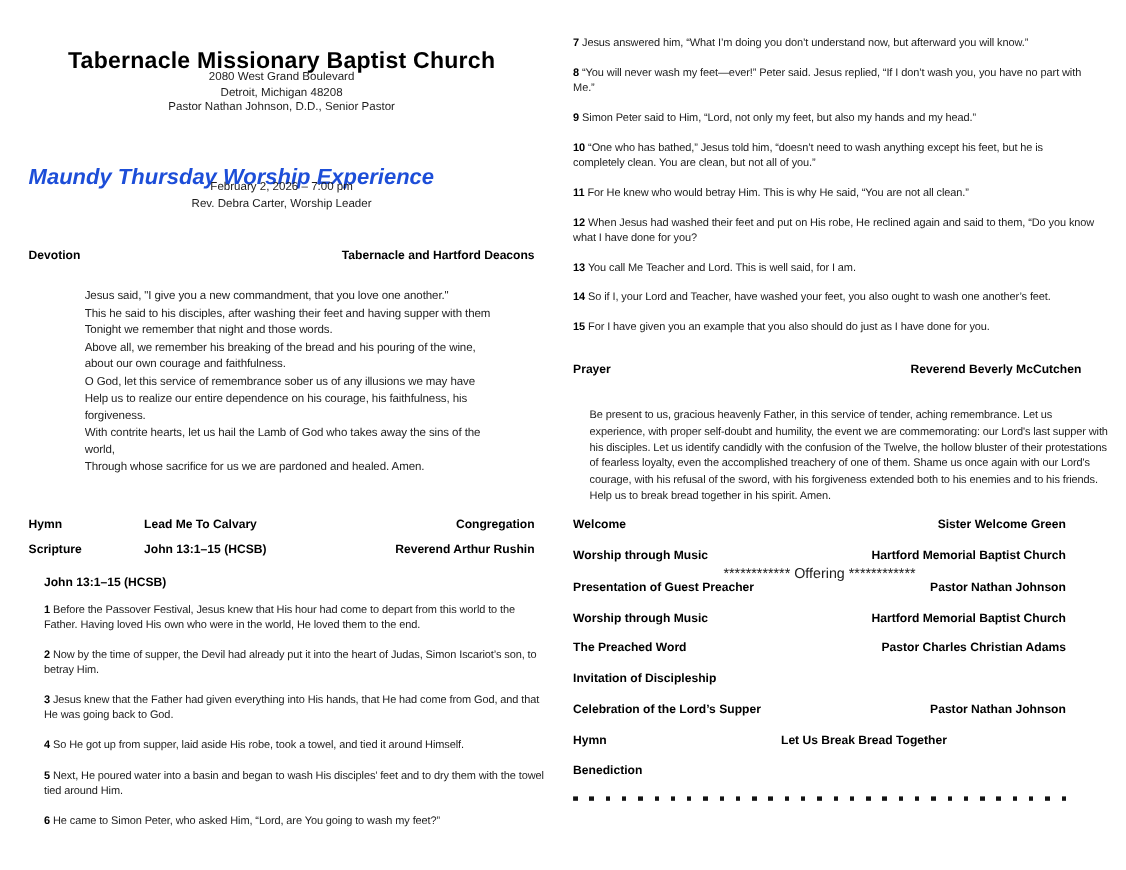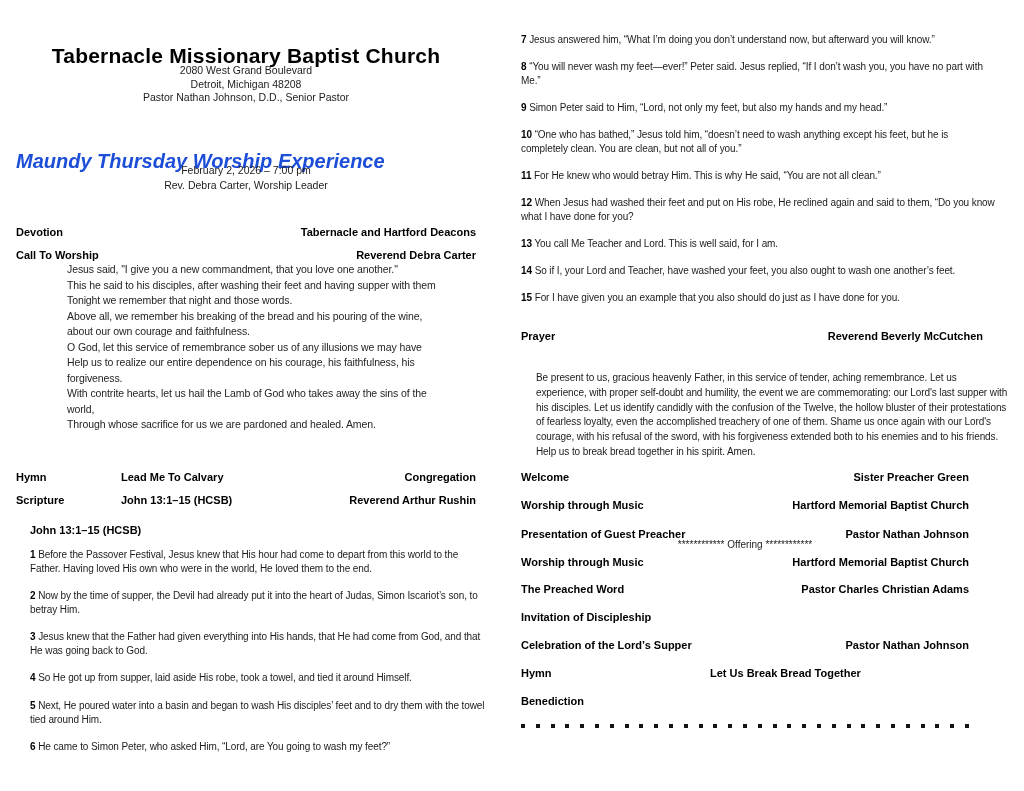--- a/index.html
+++ b/index.html
@@ -7,21 +7,21 @@
   html, body { margin: 0; padding: 0; }
   body {
     width: 1024px; height: 791px;
     background: #ffffff;
     font-family: "Liberation Sans", "DejaVu Sans", sans-serif;
     color: #161616;
   }
   .page { position: relative; width: 1024px; height: 791px; background: #fff; overflow: hidden; }
 
   .col { position: absolute; top: 0; height: 791px; }
-  .col-left  { left: 16px;  width: 460px; }
+  .col-left  { left: 26px;  width: 460px; }
   .col-right { left: 521px; width: 462px; }
 
   
   .church-title { position: absolute; top: 30px; left: 0; width: 100%; text-align: center;
                   font-size: 21px; font-weight: bold; color: #000; letter-spacing: 0.2px; white-space: nowrap; }
   .addr { position: absolute; top: 64px; left: 0; width: 100%; text-align: center;
           font-size: 10.5px; line-height: 13.5px; color: #1c1c1c; }
   .service-title { position: absolute; top: 133px; left: 0; width: 100%; text-align: left;
                    font-size: 20px; font-weight: bold; font-style: italic; color: #1d4ed8; white-space: nowrap; }
   .service-sub { position: absolute; top: 163px; left: 0; width: 100%; text-align: center;
@@ -50,21 +50,21 @@
   .col-left  .verse { left: 14px; width: 459px; }
   .col-right .verse { left: 0; width: 474px; }
   .verse b { font-weight: bold; color: #000; }
 
   
   .prayer-body { position: absolute; top: 356px; left: 0; width: 472px; margin: 15px;
                  font-size: 10px; letter-spacing: -0.1px; line-height: 14.8px; color: #1b1b1b; }
 
   
   .offering { position: absolute; top: 513px; left: 0; width: 448px; text-align: center;
-              font-size: 10px; color: #222; white-space: nowrap; margin-top: 26px; }
+              font-size: 13px; color: #222; white-space: nowrap; }
 
   
   .dots { position: absolute; top: 724px; left: 0; width: 452px; height: 4px;
           background: repeating-linear-gradient(90deg, #141414 0 4px, transparent 4px 14.8px); }
 </style>
 </head>
 <body>
 
 <div class="page">
 
@@ -83,24 +83,20 @@
     <div class="service-sub">
       <div>February 2, 2026 – 7:00 pm</div>
       <div>Rev. Debra Carter, Worship Leader</div>
     </div>
 
     <div class="prow" style="top:226px">
       <span class="pl">Devotion</span>
       <span class="pr">Tabernacle and Hartford Deacons</span>
     </div>
 
-    <div class="prow" style="top:249px">
-      <span class="pl">Call To Worship</span>
-      <span class="pr">Reverend Debra Carter</span>
-    </div>
 
     <div class="ctw">
       <div class="ctw-line">Jesus said, "I give you a new commandment, that you love one another."</div>
       <div class="ctw-line">This he said to his disciples, after washing their feet and having supper with them</div>
       <div class="ctw-line">Tonight we remember that night and those words.</div>
       <div class="ctw-line">Above all, we remember his breaking of the bread and his pouring of the wine,</div>
       <div class="ctw-line">about our own courage and faithfulness.</div>
       <div class="ctw-line">O God, let this service of remembrance sober us of any illusions we may have</div>
       <div class="ctw-line">Help us to realize our entire dependence on his courage, his faithfulness, his</div>
       <div class="ctw-line">forgiveness.</div>
@@ -146,21 +142,21 @@
 
     <div class="prow" style="top:330px">
       <span class="pl">Prayer</span>
       <span class="pr">Reverend Beverly McCutchen</span>
     </div>
 
     <p class="prayer-body">Be present to us, gracious heavenly Father, in this service of tender, aching remembrance. Let us experience, with proper self-doubt and humility, the event we are commemorating: our Lord's last supper with his disciples. Let us identify candidly with the confusion of the Twelve, the hollow bluster of their protestations of fearless loyalty, even the accomplished treachery of one of them. Shame us once again with our Lord's courage, with his refusal of the sword, with his forgiveness extended both to his enemies and to his friends. Help us to break bread together in his spirit. Amen.</p>
 
     <div class="prow narrow" style="top:471px">
       <span class="pl">Welcome</span>
-      <span class="pr">Sister Preacher Green</span>
+      <span class="pr">Sister Welcome Green</span>
     </div>
 
     <div class="prow narrow" style="top:499px">
       <span class="pl">Worship through Music</span>
       <span class="pr">Hartford Memorial Baptist Church</span>
     </div>
 
     <div class="offering">************ Offering ************</div>
 
     <div class="prow narrow" style="top:528px">

